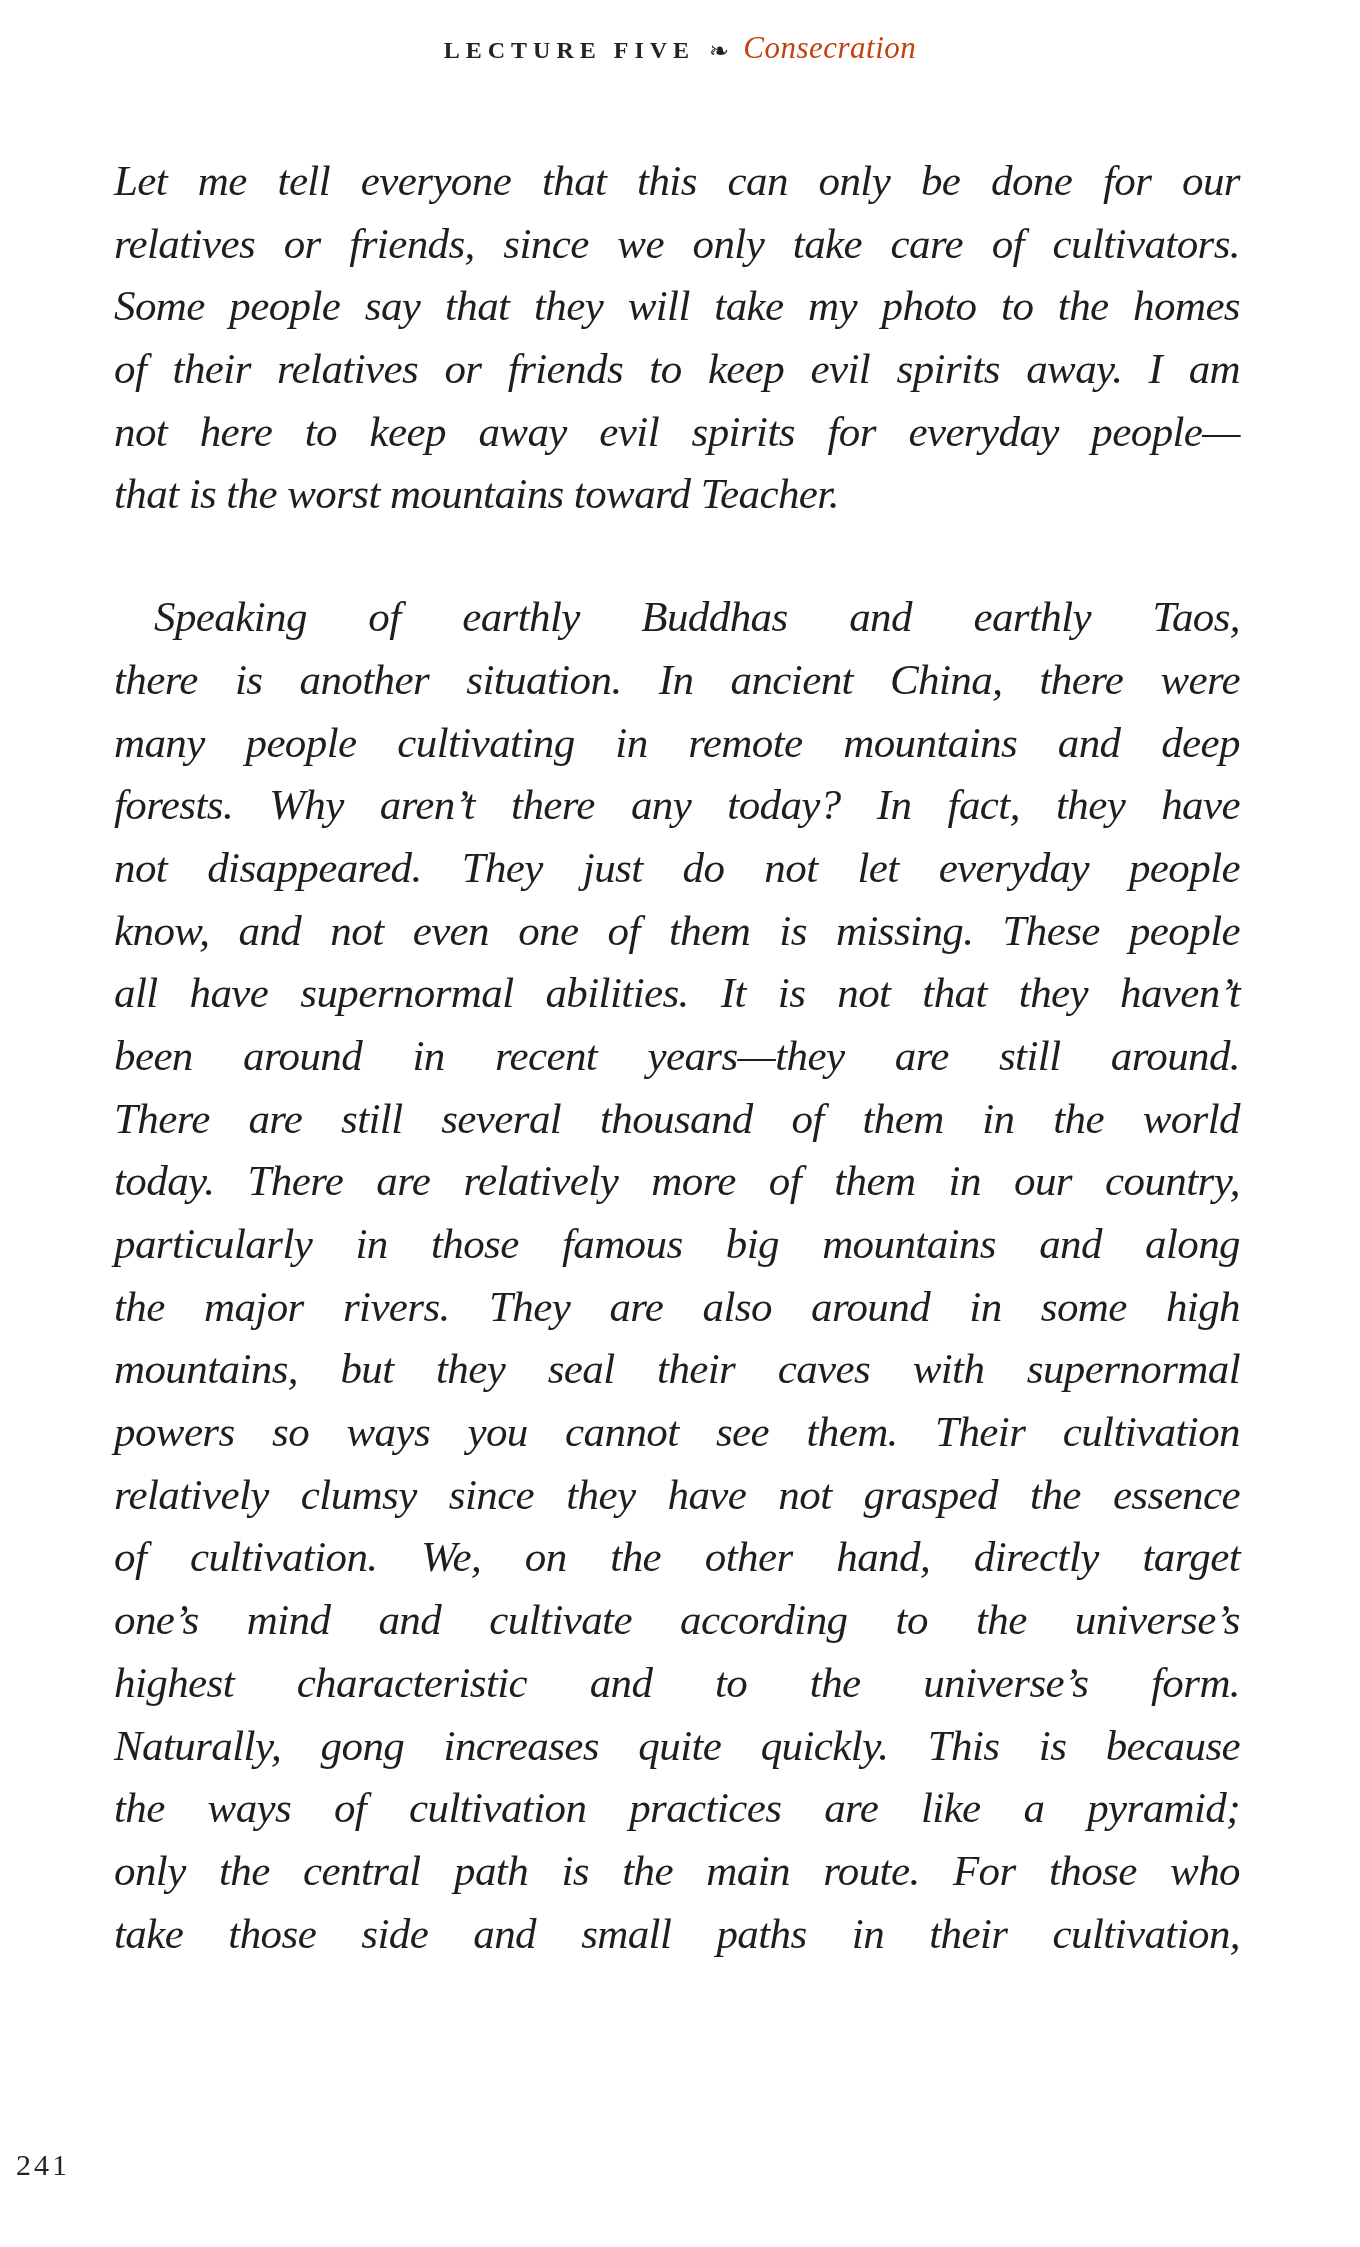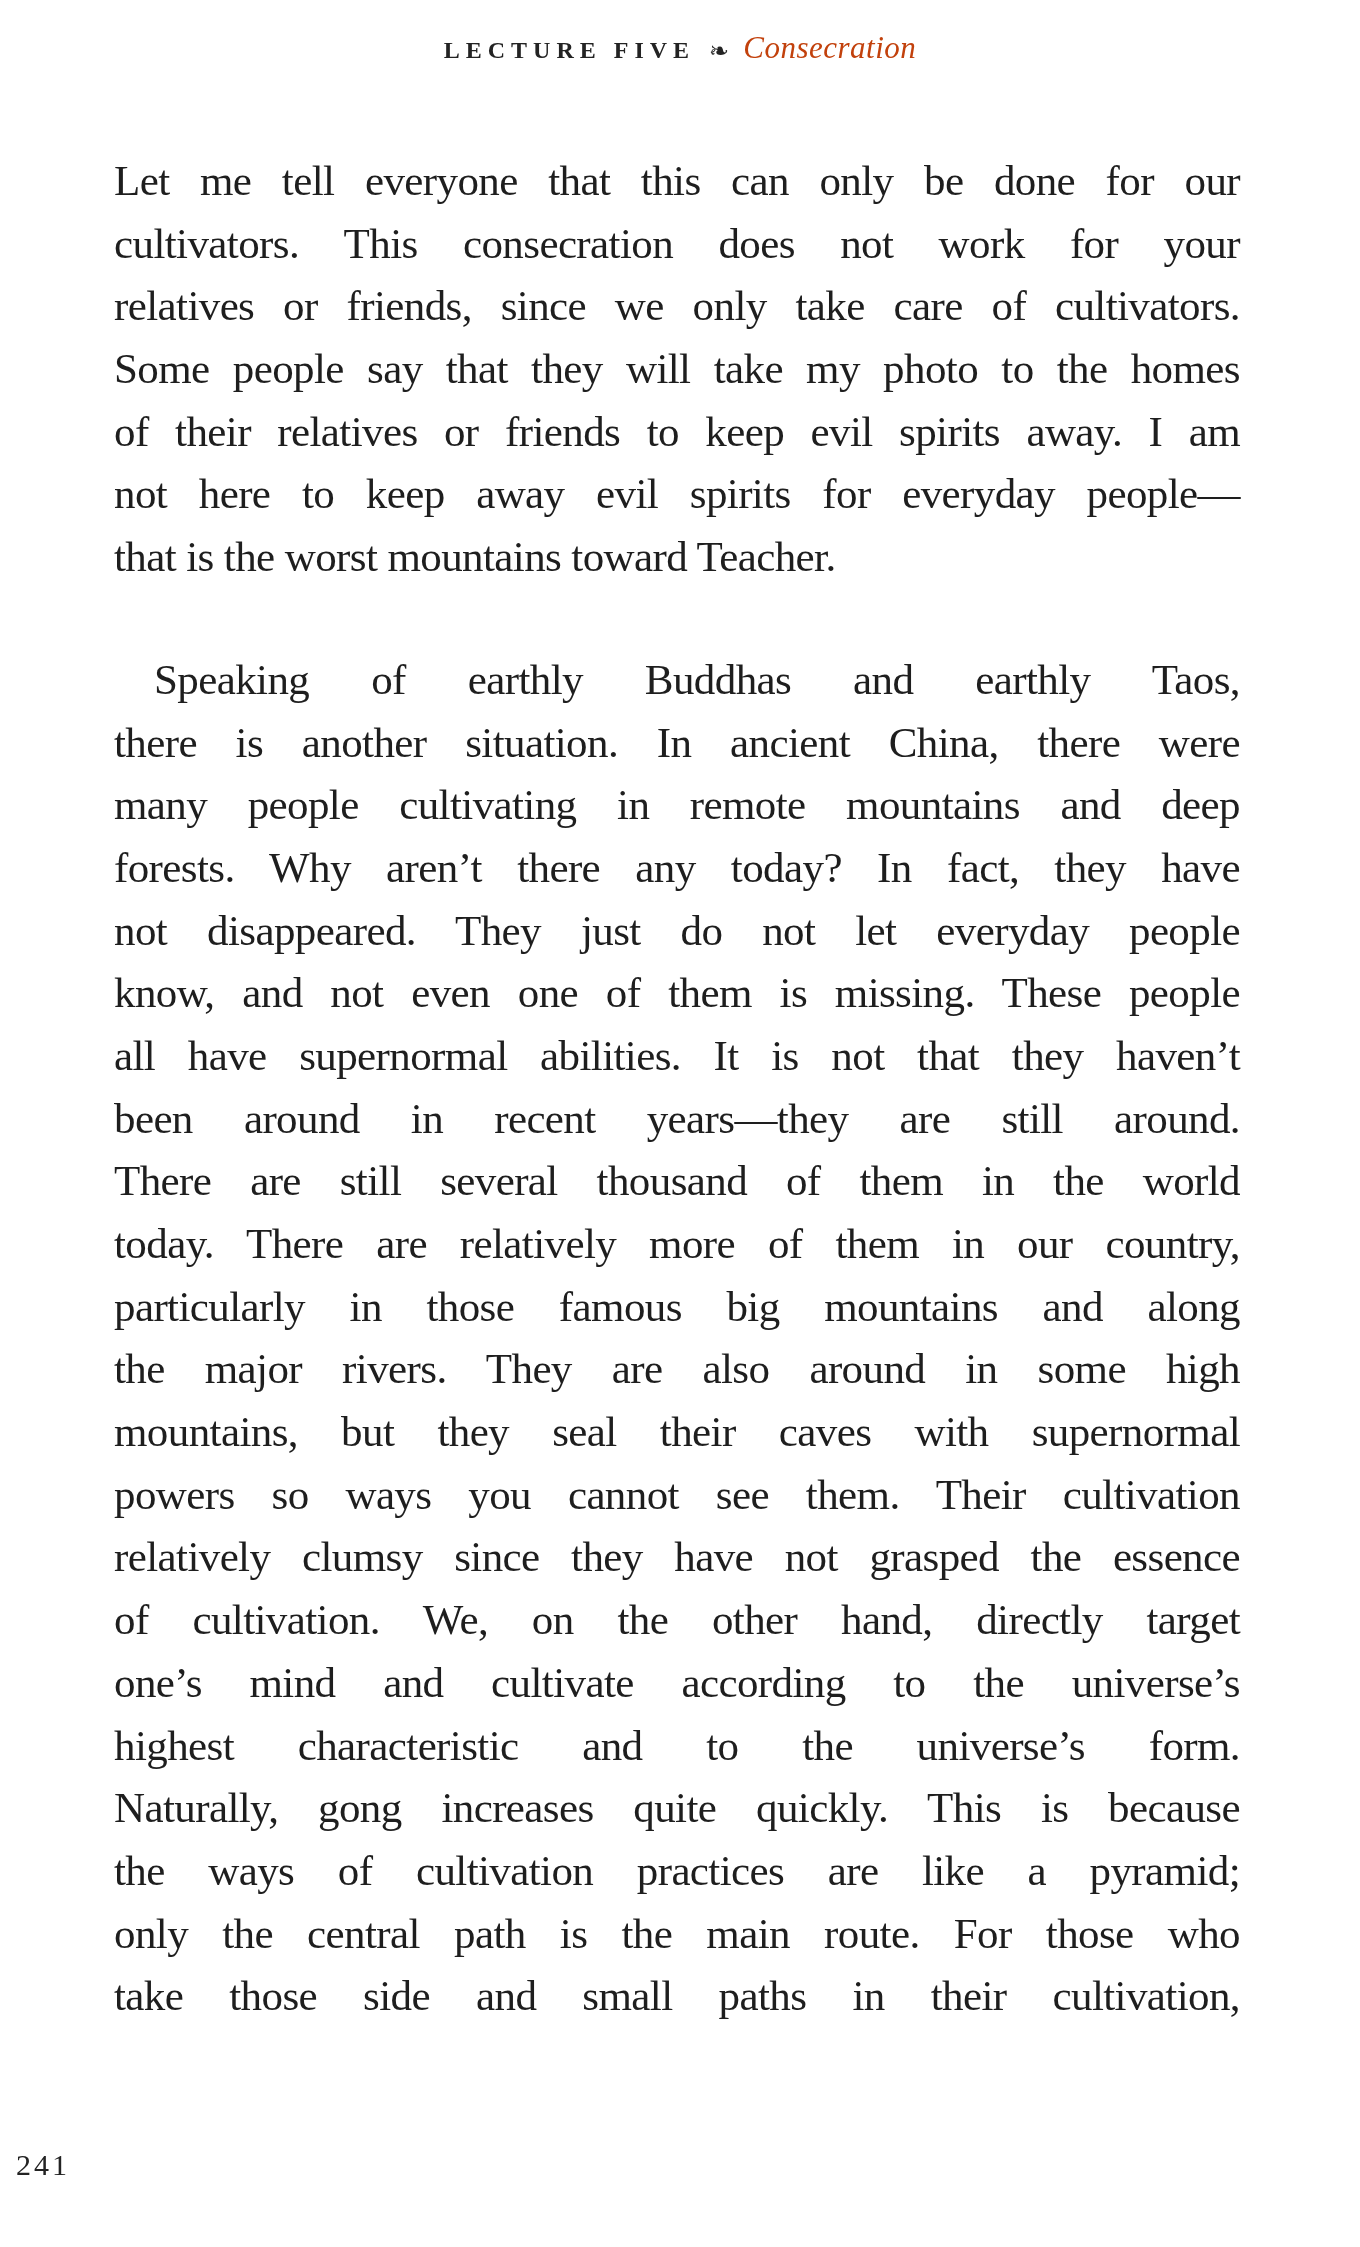--- a/index.html
+++ b/index.html
@@ -59,20 +59,21 @@
     padding: 0;
   }
   .para + .para {
     margin-top: 60px;
   }
   .line {
     height: 62.7px;
     text-align: justify;
     text-align-last: justify;
     white-space: normal;
+    font-style: italic;
   }
   .line.flush-left {
     text-align-last: left;
   }
   .line.indent {
     text-indent: 40px;
   }
   .page-footer {
     position: absolute;
     top: 2148px;
@@ -92,21 +93,20 @@
 
   <header class="running-header">
     <span class="eyebrow">LECTURE FIVE</span>
     <span class="fleuron">❧</span>
     <span class="chapter">Consecration</span>
   </header>
 
   <main class="body-text">
     <div class="para">
         <div class="line">Let me tell everyone that this can only be done for our</div>
-        <div class="line">cultivators. This consecration does not work for your</div>
         <div class="line">relatives or friends, since we only take care of cultivators.</div>
         <div class="line">Some people say that they will take my photo to the homes</div>
         <div class="line">of their relatives or friends to keep evil spirits away. I am</div>
         <div class="line">not here to keep away evil spirits for everyday people—</div>
         <div class="line flush-left">that is the worst mountains toward Teacher.</div>
       </div>
     <div class="para">
         <div class="line indent">Speaking of earthly Buddhas and earthly Taos,</div>
         <div class="line">there is another situation. In ancient China, there were</div>
         <div class="line">many people cultivating in remote mountains and deep</div>

